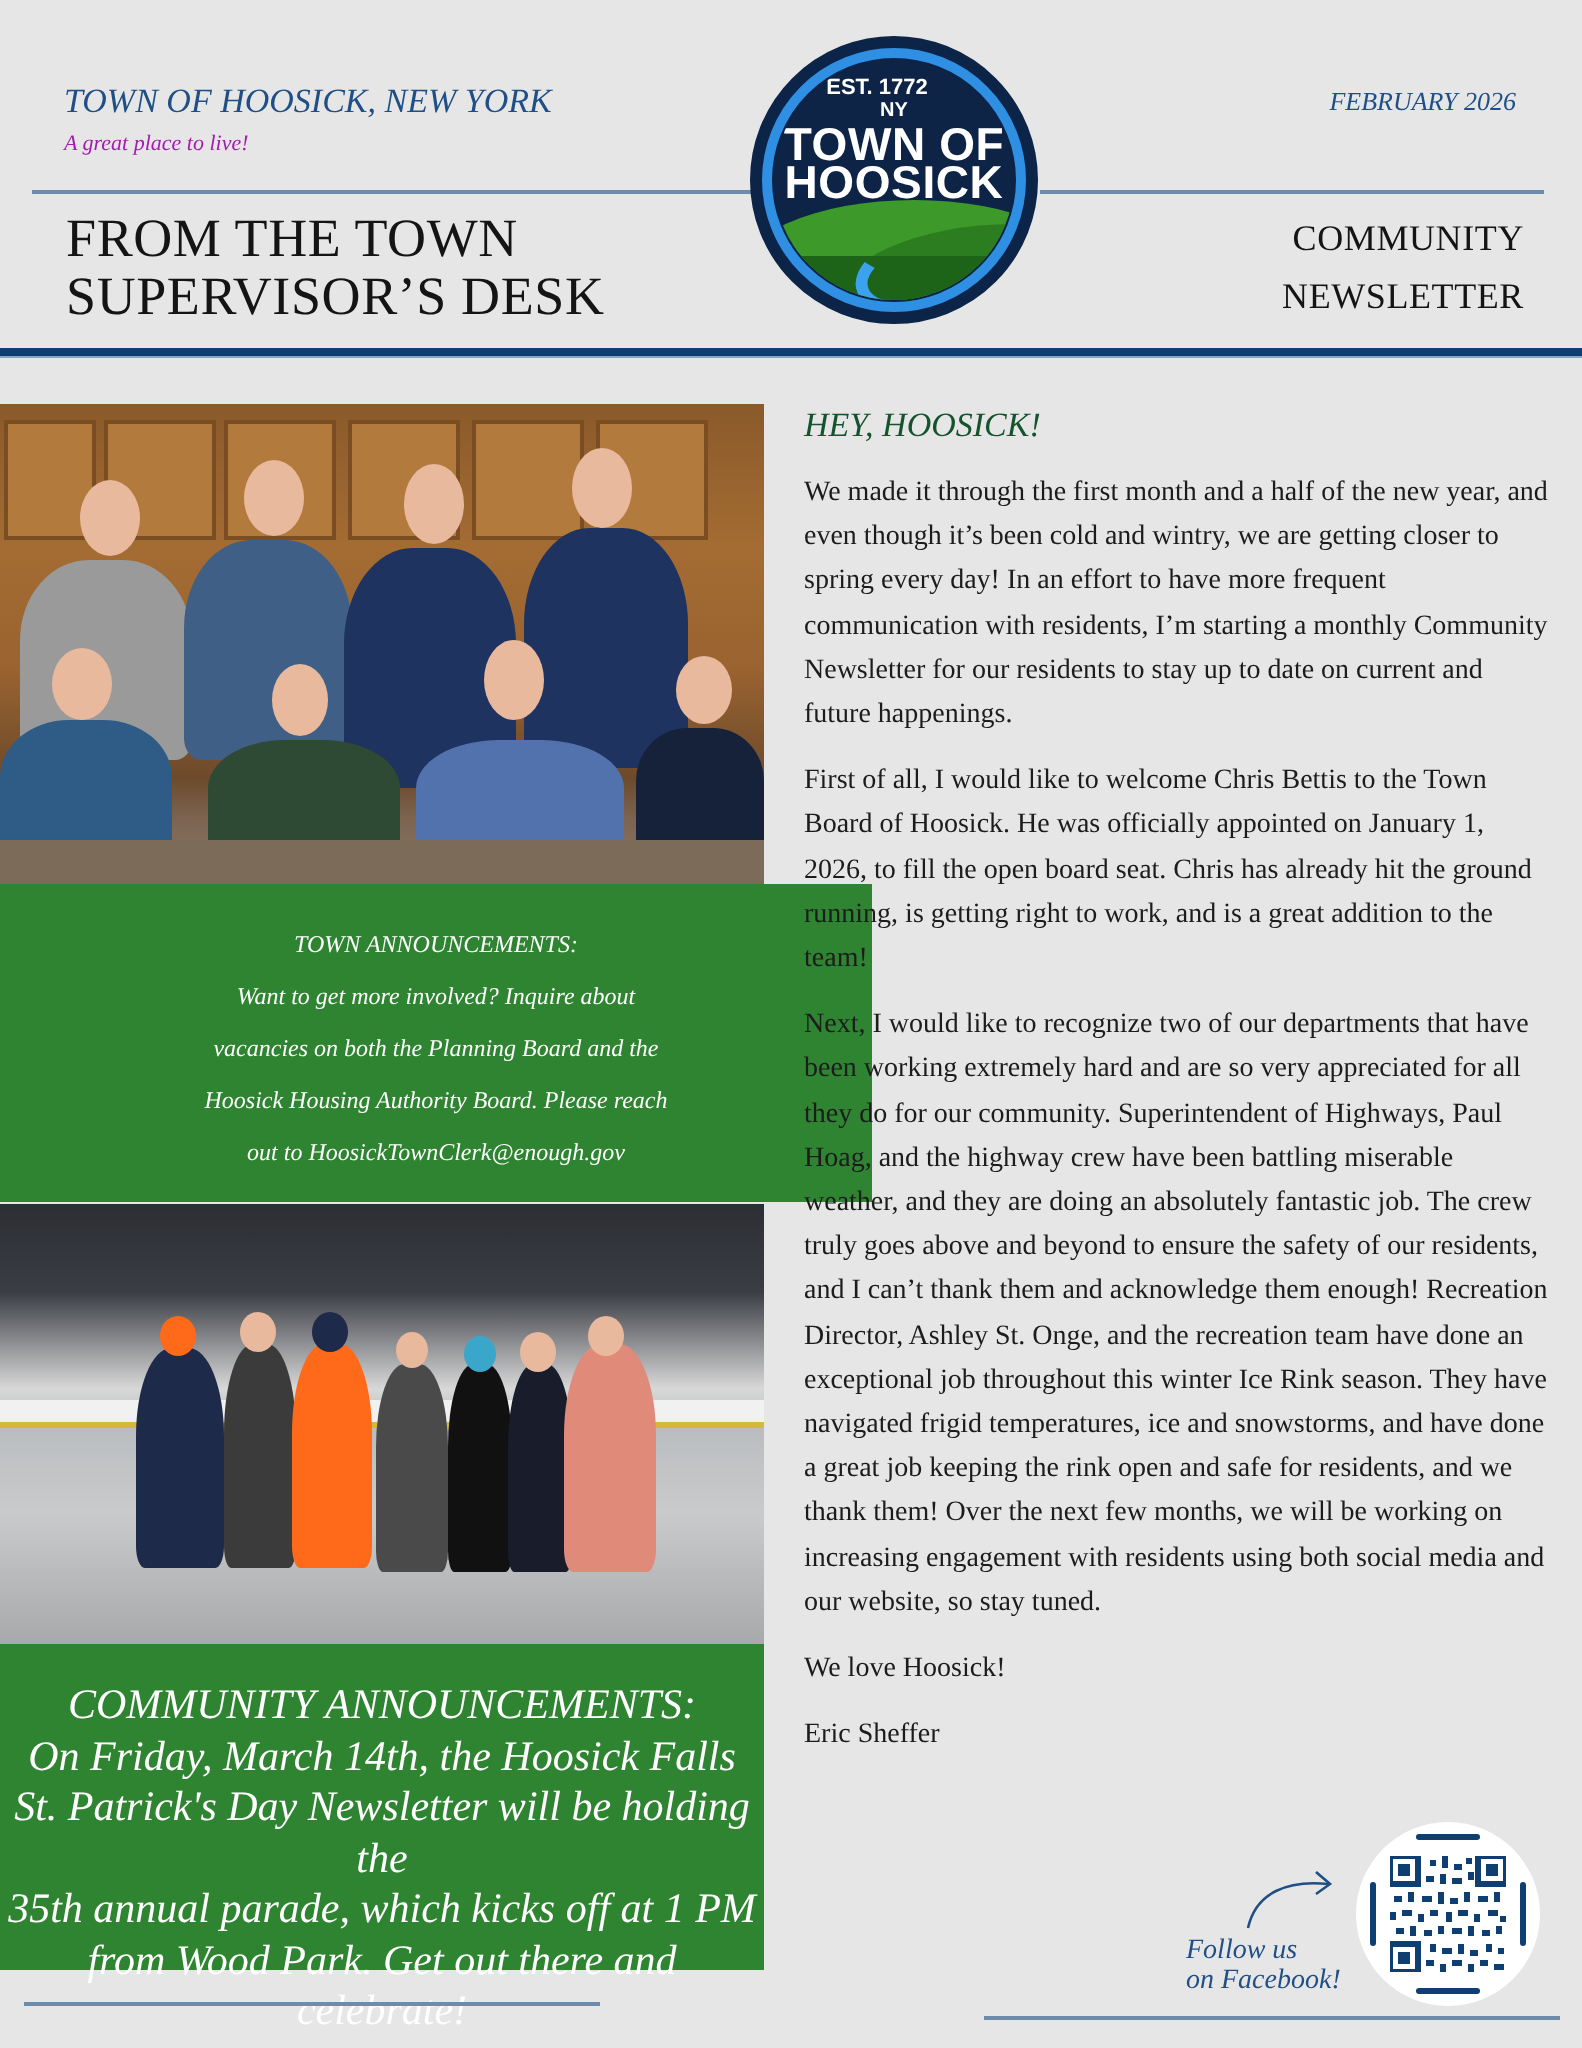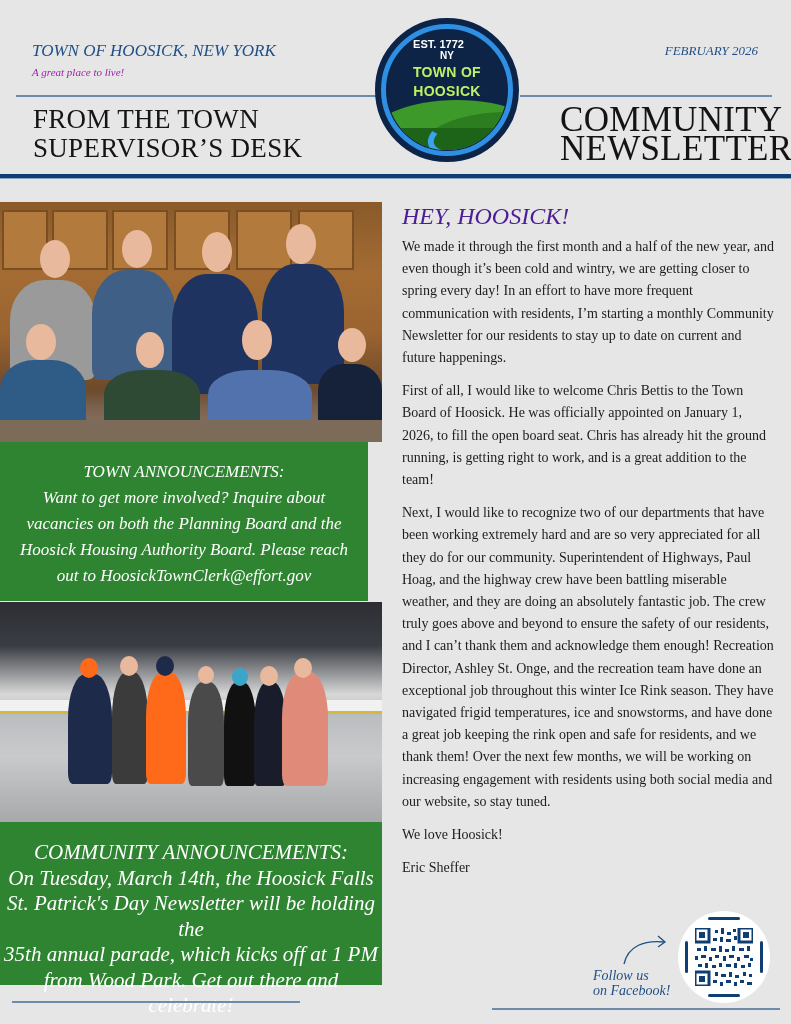--- a/index.html
+++ b/index.html
@@ -11,52 +11,52 @@
   
   .town-line { left: 32px; top: 40px; font-style: italic; font-size: 17px; color: #1f4f86; line-height: 22px; }
   .tagline { left: 32px; top: 61px; font-style: italic; font-size: 11px; color: #a21caf; line-height: 22px; }
   .date { right: 33px; top: 40px; font-style: italic; font-size: 13px; color: #1f4f86; line-height: 22px; }
 
   .rule-thin { height: 2px; background: #6d8bab; }
   .rule-left { left: 16px; top: 95px; width: 362px; }
   .rule-right { left: 520px; top: 95px; width: 252px; }
 
   .title-left { left: 33px; top: 105px; font-size: 27px; line-height: 29px; color: #141414; letter-spacing: 0.3px; }
-  .title-right { left: 560px; top: 105px; width: 202px; text-align: right; font-size: 35px; line-height: 29px; color: #141414; letter-spacing: 0.3px; }
+  .title-right { left: 560px; top: 105px; width: 202px; text-align: right; font-size: 18px; line-height: 29px; color: #141414; letter-spacing: 0.3px; }
 
   .rule-thick { left: 0; top: 174px; width: 791px; height: 5px; background: #0f3f72; border-bottom: 1px solid #8aa5c2; }
 
   
   .logo { left: 375px; top: 18px; width: 144px; height: 144px; border-radius: 50%; background: #0c2447; border: 3px solid #0c2447; overflow: hidden; }
   .logo-ring { position: absolute; inset: 3px; border-radius: 50%; border: 5px solid #2f8fe3; }
   .logo-inner { position: absolute; inset: 9px; border-radius: 50%; background: #0e2446; overflow: hidden; }
   .logo-est { position: absolute; top: 9px; left: 0; right: 17px; text-align: center; color: #fff; font-family: "Liberation Sans", sans-serif; font-weight: bold; font-size: 11px; line-height: 11px; }
   .logo-ny { position: absolute; top: 20px; left: 0; right: 0; text-align: center; color: #fff; font-family: "Liberation Sans", sans-serif; font-weight: bold; font-size: 10px; }
-  .logo-name { position: absolute; top: 33px; left: 0; right: 0; text-align: center; color: #bef264; font-family: "Liberation Sans", sans-serif; font-weight: bold; font-size: 14px; line-height: 19px; letter-spacing: 0.3px; }
+  .logo-name { position: absolute; top: 33px; left: 0; right: 0; text-align: center; color: #ffffff; font-family: "Liberation Sans", sans-serif; font-weight: bold; font-size: 23px; line-height: 19px; letter-spacing: 0.3px; }
   .hill1 { position: absolute; left: -20px; top: 70px; width: 180px; height: 80px; border-radius: 50% 50% 0 0; background: #3d9a2a; }
   .hill2 { position: absolute; left: 30px; top: 82px; width: 150px; height: 70px; border-radius: 60% 40% 0 0; background: #2c7d1f; }
   .hill3 { position: absolute; left: -20px; top: 98px; width: 180px; height: 60px; background: #1e6418; }
   .river { position: absolute; left: 40px; top: 86px; width: 70px; height: 40px; border-radius: 50%; border: 6px solid #3aa2ee; border-color: transparent transparent #3aa2ee #3aa2ee; transform: rotate(-15deg); }
 
   
   .photo { overflow: hidden; }
   .photo-board { left: 0; top: 202px; width: 382px; height: 240px;
     background: linear-gradient(180deg, #8a5a2a 0%, #a46c33 30%, #9a6330 55%, #6d4a2b 78%, #7b6350 86%, #8e7a66 100%); }
   .panel { position: absolute; background: #b27a3c; border: 2px solid #7a4d22; }
   .person { position: absolute; border-radius: 40% 40% 10% 10%; }
   .head { position: absolute; border-radius: 50%; background: #e8b99c; }
 
   .green-box { background: #2f8431; color: #fff; font-style: italic; text-align: center; }
-  .town-ann { left: 0; top: 442px; width: 368px; height: 159px; padding-top: 17px; font-size: 17px; line-height: 26px; }
+  .town-ann { left: 0; top: 442px; width: 436px; height: 159px; padding-top: 17px; font-size: 12px; line-height: 26px; }
   .photo-rink { left: 0; top: 602px; width: 382px; height: 220px;
     background: linear-gradient(180deg, #2c2e33 0%, #3a3d44 20%, #d8d8d8 42%, #b9bcbf 50%, #c9cacb 70%, #a7a9ab 100%); }
   .comm-ann { left: 0; top: 822px; width: 382px; height: 163px; padding-top: 18px; font-size: 21px; line-height: 25.5px; }
 
   
-  .greeting { left: 402px; top: 203px; font-style: italic; font-size: 24px; color: #4c1d95; }
+  .greeting { left: 402px; top: 203px; font-style: italic; font-size: 17px; color: #14532d; }
   .body-text { left: 402px; top: 236px; width: 372px; font-size: 14px; line-height: 22.2px; color: #1c1c1c; }
   .body-text p { margin-bottom: 11px; }
 
   .follow { left: 593px; top: 968px; font-style: italic; font-size: 14px; line-height: 15px; color: #1f4f86; }
   .arrow { left: 620px; top: 930px; width: 50px; height: 36px; }
   .qr-circle { left: 678px; top: 911px; width: 92px; height: 92px; border-radius: 50%; background: #fff; }
   .qr { position: absolute; left: 17px; top: 17px; width: 58px; height: 58px; }
 
   
   .foot-rule-left { left: 12px; top: 1001px; width: 288px; height: 2px; background: #6d8bab; }
@@ -126,21 +126,21 @@
   <div class="person" style="left:318px;top:162px;width:64px;height:66px;background:#15223a;"></div>
   <div class="head" style="left:338px;top:126px;width:28px;height:34px;"></div>
   <div style="position:absolute;left:0;top:218px;width:382px;height:22px;background:#7d6b5a;"></div>
 </div>
 
 <div class="abs green-box town-ann">
   <div>TOWN ANNOUNCEMENTS:</div>
   <div>Want to get more involved? Inquire about</div>
   <div>vacancies on both the Planning Board and the</div>
   <div>Hoosick Housing Authority Board. Please reach</div>
-  <div>out to HoosickTownClerk@effort.gov</div>
+  <div>out to HoosickTownClerk@enough.gov</div>
 </div>
 
 <div class="abs photo photo-rink" title="Ice rink group photo">
   <div style="position:absolute;left:0;top:98px;width:382px;height:14px;background:#f1f1f1;border-bottom:3px solid #d6b93a;"></div>
   <div class="person" style="left:68px;top:72px;width:44px;height:110px;background:#1e2a4a;"></div>
   <div class="head" style="left:80px;top:56px;width:18px;height:20px;background:#ff6a1a;"></div>
   <div class="person" style="left:112px;top:70px;width:36px;height:112px;background:#3b3b3b;"></div>
   <div class="head" style="left:120px;top:54px;width:18px;height:20px;"></div>
   <div class="person" style="left:146px;top:70px;width:40px;height:112px;background:#ff6a1a;"></div>
   <div class="head" style="left:156px;top:54px;width:18px;height:20px;background:#1e2a4a;"></div>
@@ -149,21 +149,21 @@
   <div class="person" style="left:224px;top:80px;width:32px;height:104px;background:#111;"></div>
   <div class="head" style="left:232px;top:66px;width:16px;height:18px;background:#3aa6c9;"></div>
   <div class="person" style="left:254px;top:80px;width:32px;height:104px;background:#191c2b;"></div>
   <div class="head" style="left:260px;top:64px;width:18px;height:20px;"></div>
   <div class="person" style="left:282px;top:70px;width:46px;height:114px;background:#e08a7a;"></div>
   <div class="head" style="left:294px;top:56px;width:18px;height:20px;"></div>
 </div>
 
 <div class="abs green-box comm-ann">
   <div>COMMUNITY ANNOUNCEMENTS:</div>
-  <div>On Tuesday, March 14th, the Hoosick Falls</div>
+  <div>On Friday, March 14th, the Hoosick Falls</div>
   <div>St. Patrick's Day Newsletter will be holding the</div>
   <div>35th annual parade, which kicks off at 1 PM</div>
   <div>from Wood Park. Get out there and celebrate!</div>
 </div>
 
 <div class="abs greeting">HEY, HOOSICK!</div>
 <div class="abs body-text">
   <p>We made it through the first month and a half of the new year, and even though it’s been cold and wintry, we are getting closer to spring every day! In an effort to have more frequent communication with residents, I’m starting a monthly Community Newsletter for our residents to stay up to date on current and future happenings.</p>
   <p>First of all, I would like to welcome Chris Bettis to the Town Board of Hoosick. He was officially appointed on January 1, 2026, to fill the open board seat. Chris has already hit the ground running, is getting right to work, and is a great addition to the team!</p>
   <p>Next, I would like to recognize two of our departments that have been working extremely hard and are so very appreciated for all they do for our community. Superintendent of Highways, Paul Hoag, and the highway crew have been battling miserable weather, and they are doing an absolutely fantastic job. The crew truly goes above and beyond to ensure the safety of our residents, and I can’t thank them and acknowledge them enough! Recreation Director, Ashley St. Onge, and the recreation team have done an exceptional job throughout this winter Ice Rink season. They have navigated frigid temperatures, ice and snowstorms, and have done a great job keeping the rink open and safe for residents, and we thank them! Over the next few months, we will be working on increasing engagement with residents using both social media and our website, so stay tuned.</p>

